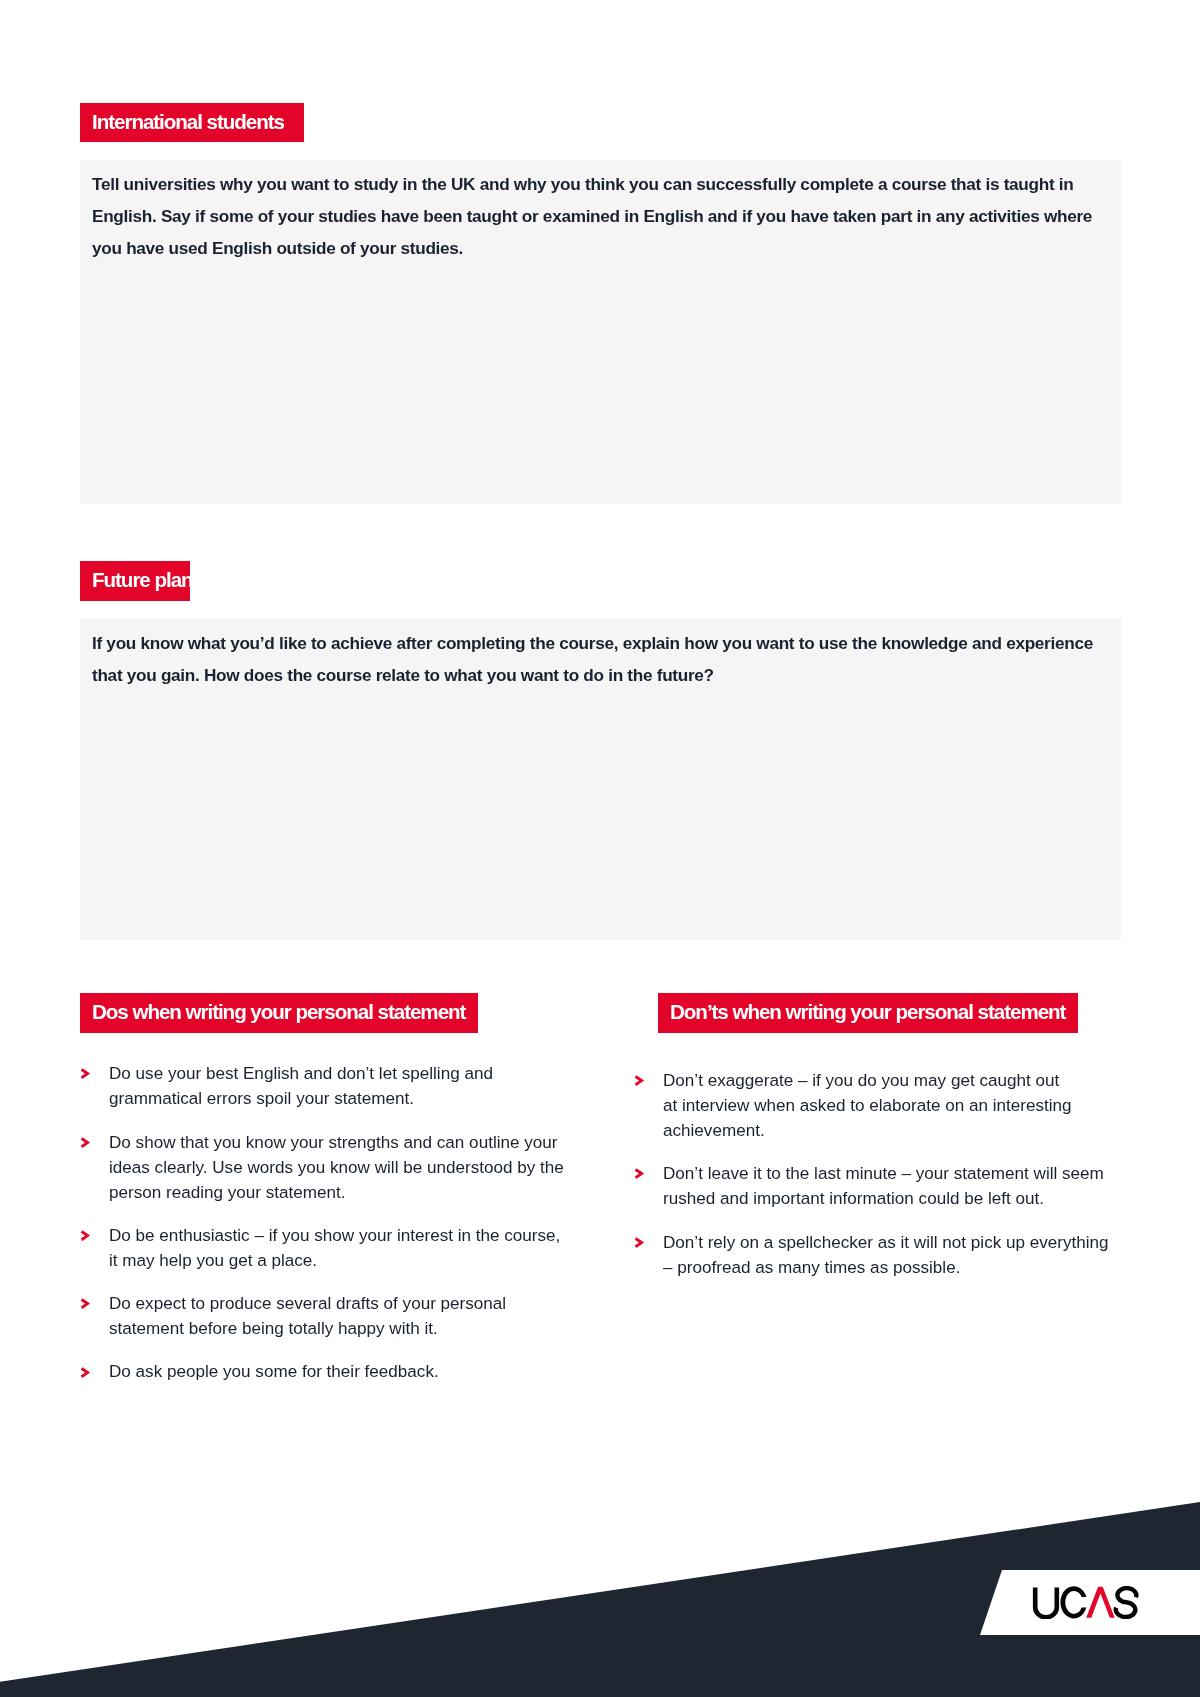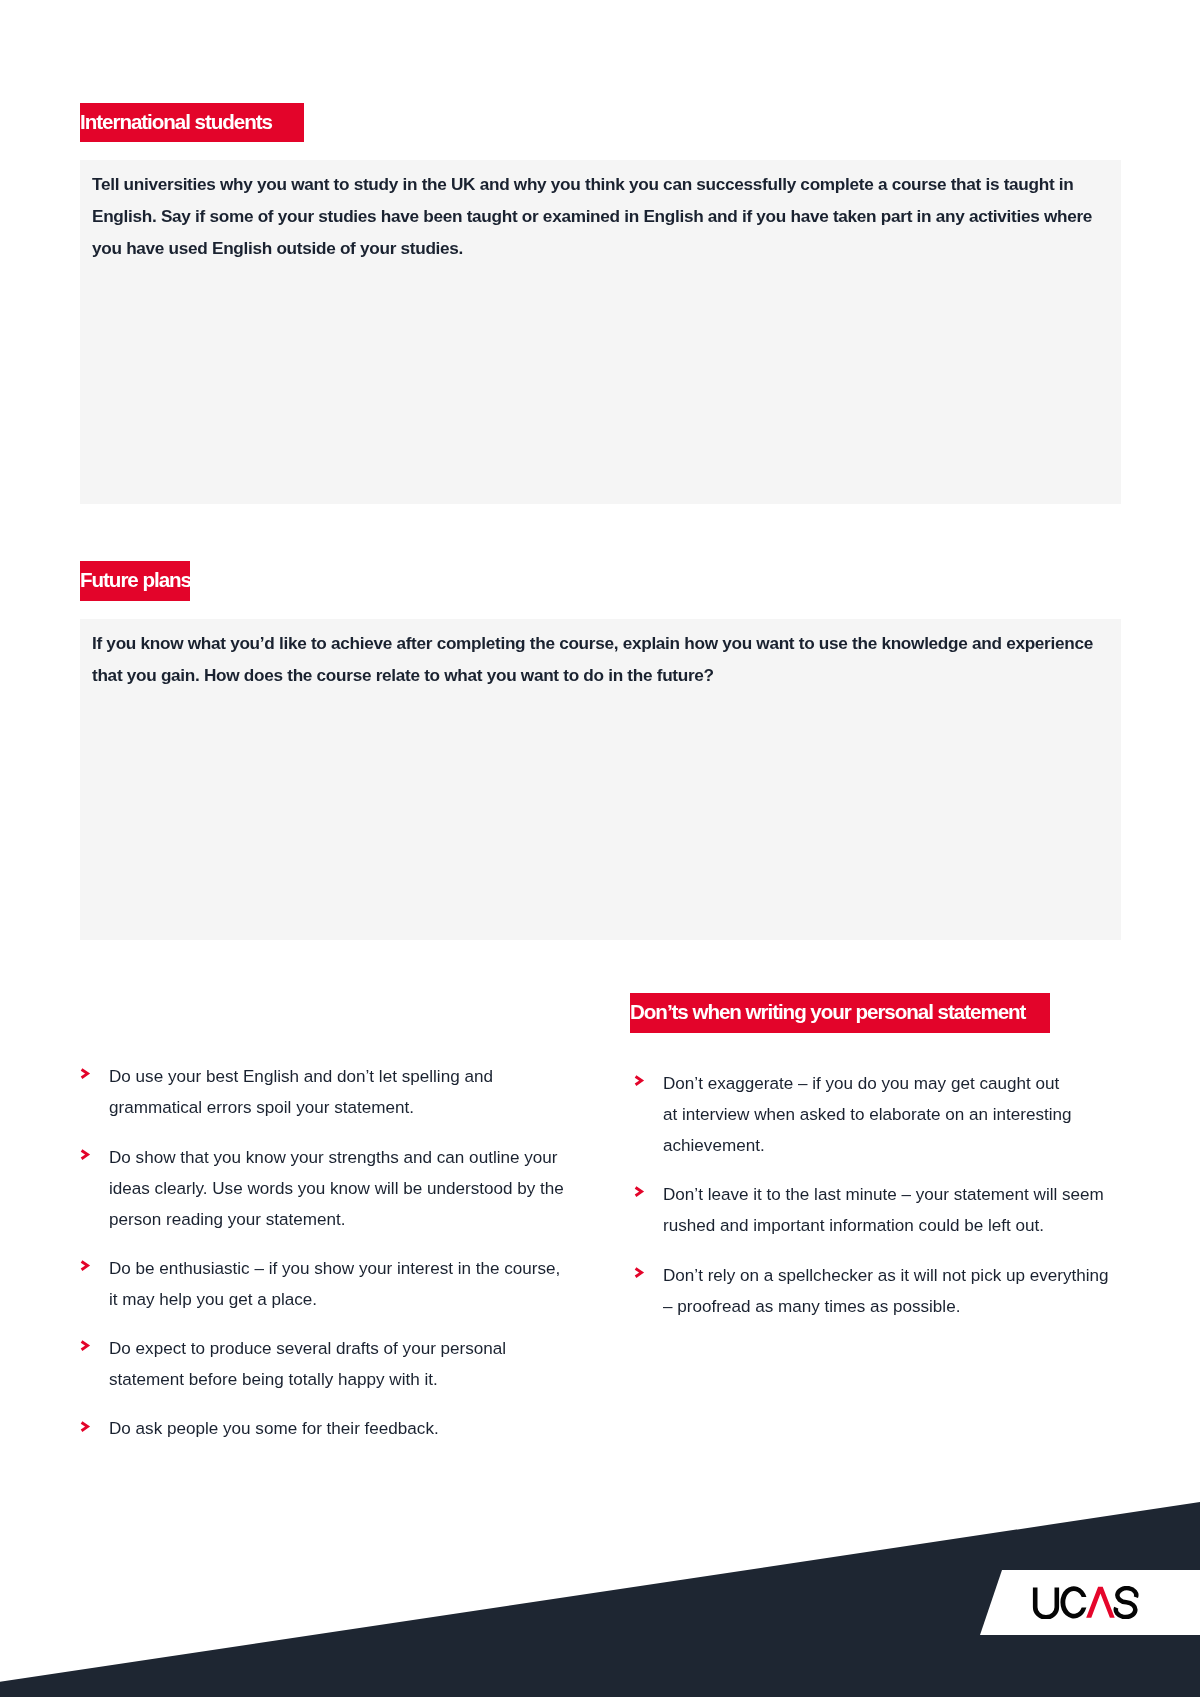--- a/index.html
+++ b/index.html
@@ -9,21 +9,21 @@
     font-family:"Liberation Sans", sans-serif;
     -webkit-font-smoothing:antialiased;
   }
   .page{position:absolute;left:0;top:0;width:1200px;height:1697px;will-change:opacity;}
 
   
   .chip{
     position:absolute;background:#E3042A;color:#ffffff;
     font-weight:700;font-size:20.6px;letter-spacing:-1.05px;
     display:flex;align-items:center;
-    padding-bottom:1.2px;line-height:1;
+    padding-left:12px;padding-bottom:1.2px;line-height:1;
     box-sizing:border-box;
     white-space:nowrap;
   }
 
   
   .panel{
     position:absolute;background:#F5F5F5;box-sizing:border-box;
   }
   .panel p{
     position:absolute;left:12px;top:7.6px;right:12px;
@@ -33,21 +33,21 @@
 
   
   .list{position:absolute;}
   .li{position:relative;padding-left:29px;margin-bottom:18.3px;}
   .li:last-child{margin-bottom:0;}
   .li .mark{
     position:absolute;left:-0.5px;top:7.1px;width:16px;height:16px;display:block;
   }
   .li .txt{
     display:block;
-    color:#1A2230;font-weight:400;font-size:17.1px;line-height:31px;
+    color:#1A2230;font-weight:400;font-size:17.1px;line-height:25px;
     letter-spacing:0px;
   }
 
   
   .footer-dark{
     position:absolute;left:0;top:1480px;width:1200px;height:217px;
   }
   .logo{position:absolute;left:1031.9px;top:1586.1px;width:107px;height:33px;}
 </style>
 </head>
@@ -60,22 +60,23 @@
   <div class="panel" style="left:80px;top:160px;width:1041px;height:344px;">
     <p>Tell universities why you want to study in the UK and why you think you can successfully complete a course that is taught in English. Say if some of your studies have been taught or examined in English and if you have taken part in any activities where you have used English outside of your studies.</p>
   </div>
 
   <div class="chip" style="left:80px;top:561px;width:110px;height:40px;">Future plans</div>
 
   <div class="panel" style="left:80px;top:619px;width:1041px;height:321px;">
     <p>If you know what you’d like to achieve after completing the course, explain how you want to use the knowledge and experience that you gain. How does the course relate to what you want to do in the future?</p>
   </div>
 
+  <div class="chip" style="left:80px;top:993px;width:398px;height:40px;">Dos when writing your personal statement</div>
 
-  <div class="chip" style="left:630px;top:993px;width:420px;height:40px;">Don’ts when writing your personal statement</div>
+  <div class="chip" style="left:658px;top:993px;width:420px;height:40px;">Don’ts when writing your personal statement</div>
 
   <div class="list" id="dos-list" style="left:80px;top:1061.3px;width:500px;">
       <div class="li">
         <span class="mark"><svg viewBox="0 0 16 16" width="16" height="16">
             <path d="M1.55 1.45 L7.6 5.6 L1.55 9.75" fill="none" stroke="#E3042A" stroke-width="2.85" stroke-linecap="butt" stroke-linejoin="miter"></path>
           </svg></span>
         <span class="txt">Do use your best English and don’t let spelling and<br>grammatical errors spoil your statement.</span>
       </div>
       <div class="li">
         <span class="mark"><svg viewBox="0 0 16 16" width="16" height="16">

